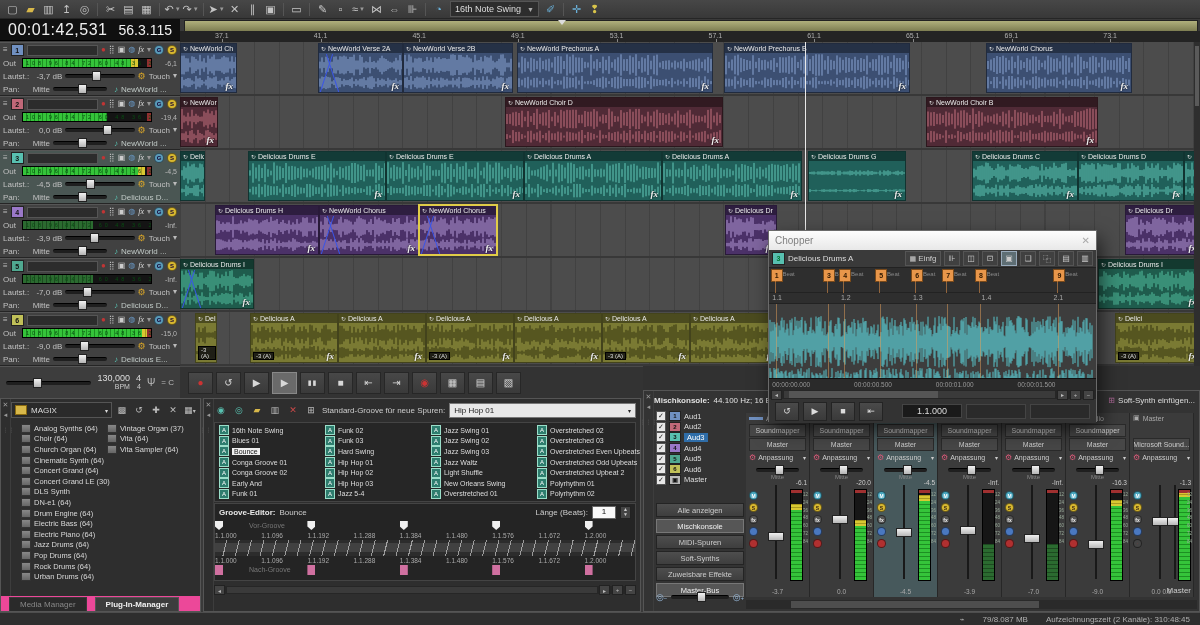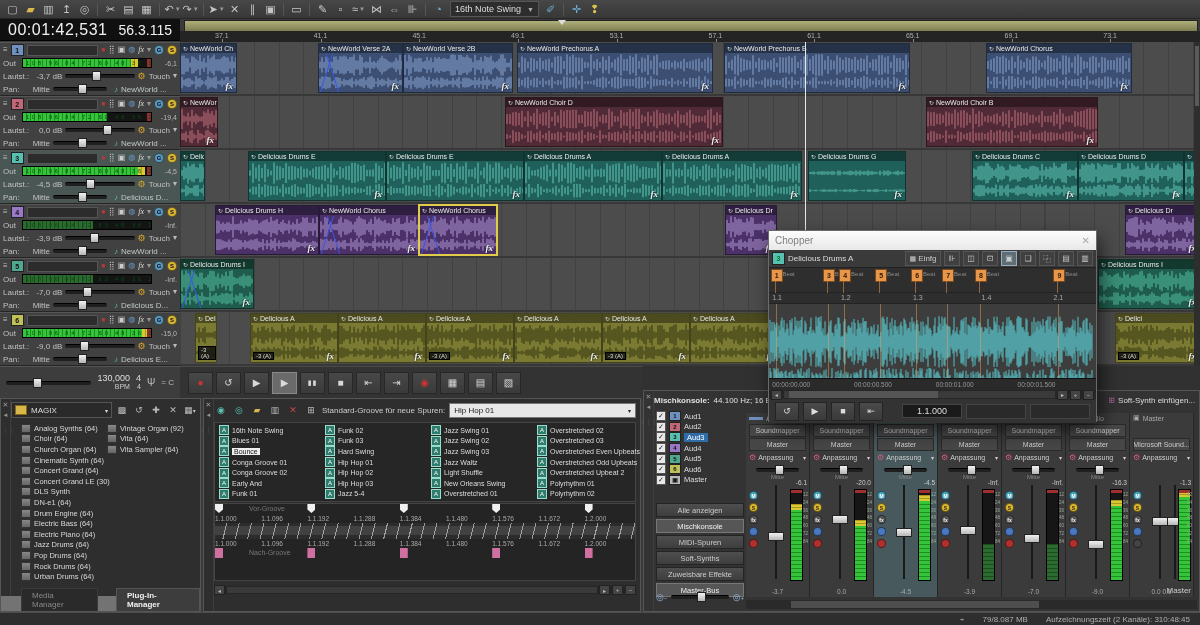--- a/index.html
+++ b/index.html
@@ -114,21 +114,21 @@
   #pm{left:0;top:398px;width:201px;height:214px}
   .pmhead{position:absolute;left:10px;top:3px;right:3px;height:16px;display:flex;align-items:center;gap:3px}
   .fsel{flex:1;height:14px;background:#2a2a2a;border:1px solid #555;display:flex;align-items:center;gap:4px;
         font-size:8px;color:#ddd;padding:0 3px}
   .fold{width:10px;height:8px;background:#d8b84a;border:1px solid #8a6a10}
   .pico{min-width:14px;height:14px;display:inline-flex;align-items:center;justify-content:center;color:#bbb;font-size:9px}
   .plist{position:absolute;left:10px;top:22px;right:2px;bottom:18px;overflow:hidden}
   .pcol{position:absolute;top:2px}
   .pitem{height:10.6px;display:flex;align-items:center;gap:3px;font-size:7.5px;color:#d8d8d8;white-space:nowrap}
   .grid-ic{width:8px;height:7px;background:linear-gradient(#888,#666);border:1px solid #333;flex:0 0 auto}
-  .ptabs{position:absolute;left:0;bottom:0;right:0;height:15px;background:#737373;display:flex;align-items:flex-end;padding-left:20px;gap:18px}
+  .ptabs{position:absolute;left:0;bottom:0;right:0;height:15px;background:#ec4899;display:flex;align-items:flex-end;padding-left:8px;gap:8px}
   .ptab{font-size:8px;color:#888;padding:2px 10px;background:#2a2a2a;border:1px solid #3a3a3a;border-bottom:none}
   .ptab.on{color:#f0f0f0;font-weight:bold;background:#3d3d3d;border-color:#555}
   
   #gp{left:203px;top:398px;width:438px;height:214px}
   .gphead{position:absolute;left:10px;top:3px;right:4px;height:16px;display:flex;align-items:center;gap:4px;font-size:8px;color:#ccc}
   .gsel{flex:1;height:13px;background:#e8e8e8;color:#222;border:1px solid #777;font-size:8px;display:flex;
         align-items:center;justify-content:space-between;padding:0 4px}
   .glist{position:absolute;left:10px;top:23px;right:4px;height:78px;background:#262626;border:1px solid #444}
   .gcol{position:absolute;top:2px}
   .gitem{height:10.6px;display:flex;align-items:center;gap:3px;font-size:7px;color:#ddd;white-space:nowrap}
@@ -1116,21 +1116,21 @@
           <span>Rock Drums (64)</span>
         </div>
         <div class="pitem">
           <span class="grid-ic"></span>
           <span>Urban Drums (64)</span>
         </div>
       </div>
       <div class="pcol" style="left: 96px; width: 92px;">
         <div class="pitem">
           <span class="grid-ic"></span>
-          <span>Vintage Organ (92)</span>
+          <span>Vintage Organ (37)</span>
         </div>
         <div class="pitem">
           <span class="grid-ic"></span>
           <span>Vita (64)</span>
         </div>
         <div class="pitem">
           <span class="grid-ic"></span>
           <span>Vita Sampler (64)</span>
         </div>
       </div>
@@ -1276,20 +1276,27 @@
           <span class="gbadge">A</span>
           <span class="lbl">Polyrhythm 01</span>
         </div>
         <div class="gitem">
           <span class="gbadge">A</span>
           <span class="lbl">Polyrhythm 02</span>
         </div>
       </div>
     </div>
   <div class="ged">
+    <div class="gedh">
+      <b>Groove-Editor:</b>
+      <span>Bounce</span>
+      <span style="margin-left:auto">Länge (Beats):</span>
+      <span class="lenbox">1</span>
+      <span class="spin">▲<br>▼</span>
+    </div>
     <div class="gr-lane" id="vorlane">
         <span style="position: absolute; left: 34px; top: 1px;">Vor-Groove</span>
         <span class="vmark" style="left: 0%;"></span>
         <span class="vmark" style="left: 22%;"></span>
         <span class="vmark" style="left: 44%;"></span>
         <span class="vmark" style="left: 66%;"></span>
         <span class="vmark" style="left: 88%;"></span>
       </div>
     <div class="gr-ruler" id="gruler1">
         <span style="position: absolute; left: 0%; top: 1px;">1.1.000</span>

